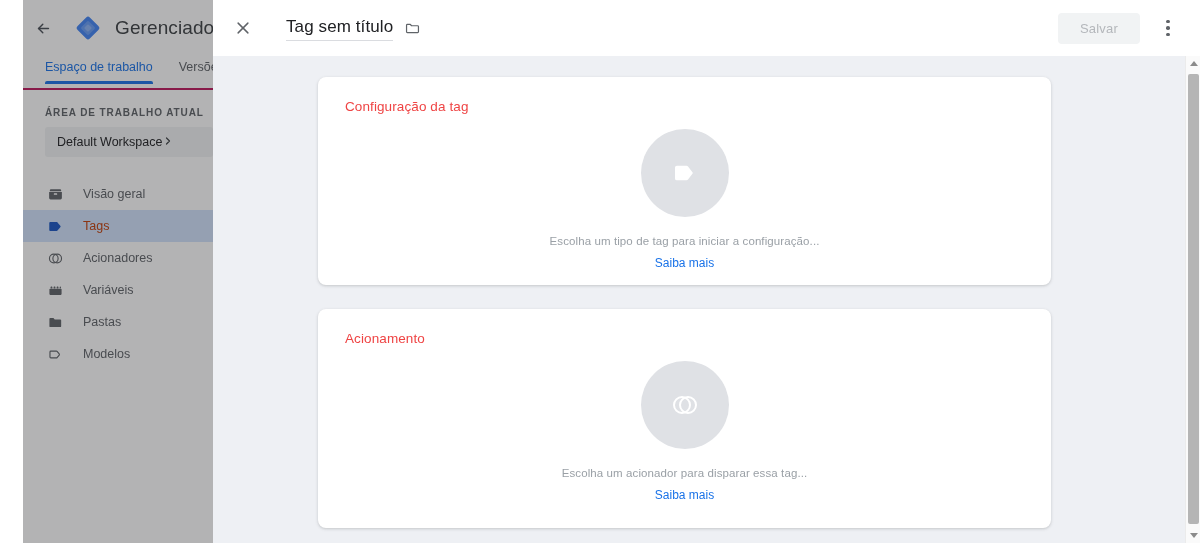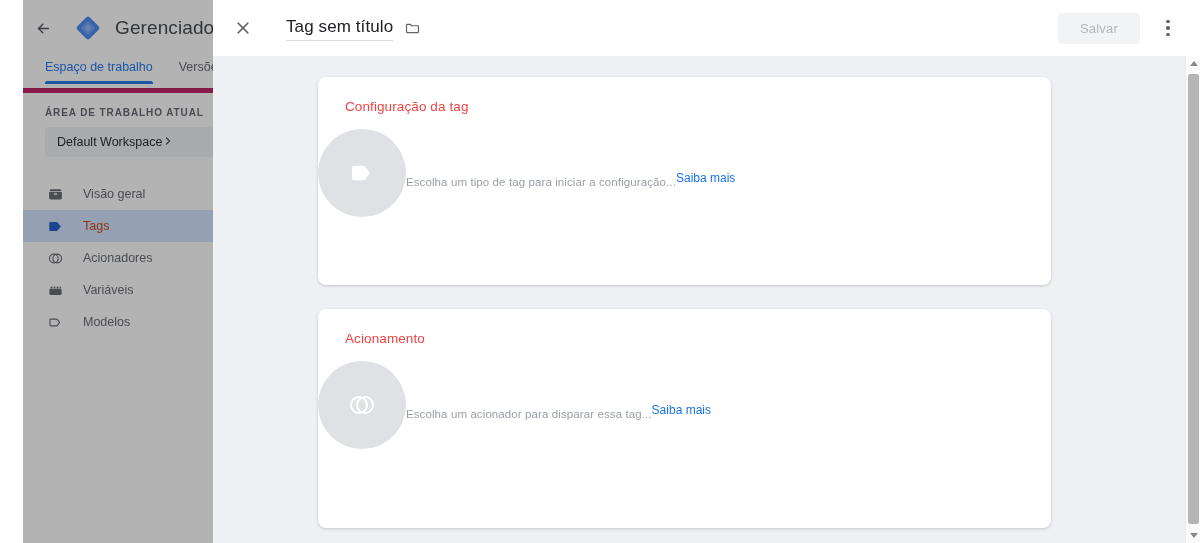--- a/index.html
+++ b/index.html
@@ -66,21 +66,21 @@
     white-space: nowrap;
     letter-spacing: .1px;
   }
   .behind-tabs {
     position: absolute;
     left: 0; top: 56px;
     width: 320px; height: 32px;
     background: #ffffff;
     display: flex;
     align-items: flex-start;
-    border-bottom: 5px solid #be185d;
+    border-bottom: 2px solid #be185d;
   }
   .tab {
     position: relative;
     font-size: 12.5px;
     padding: 4px 0 9px 0;
     white-space: nowrap;
     color: #5f6368;
   }
   .tab.active { color: #1a73e8; font-weight: 500; }
   .tab.active::after {
@@ -256,21 +256,21 @@
     left: 27px; top: 22px;
     font-size: 13.5px;
     color: #ef4444;
     letter-spacing: .1px;
   }
   .card-empty {
     position: absolute;
     left: 0; right: 0;
     top: 52px;
     display: flex;
-    flex-direction: row;
+    flex-direction: column;
     align-items: center;
   }
   .empty-circle {
     width: 88px; height: 88px;
     border-radius: 50%;
     background: #dfe1e5;
     display: flex;
     align-items: center;
     justify-content: center;
   }
@@ -404,20 +404,28 @@
               <rect x="3.4" y="9.6" width="17.2" height="8.6" rx="1.1"></rect>
               <rect x="5" y="6.2" width="2.6" height="3" rx="0.7"></rect>
               <rect x="9.3" y="6.2" width="2.6" height="3" rx="0.7"></rect>
               <rect x="13.6" y="6.2" width="2.6" height="3" rx="0.7"></rect>
               <rect x="17.9" y="6.2" width="1.8" height="3" rx="0.7"></rect>
             </svg>
           </span>
           <span>Variáveis</span>
         </div>
 
+        <div class="nav-item">
+          <span class="nav-icon">
+            <svg width="17" height="17" viewBox="0 0 24 24" fill="#5f6368">
+              <path d="M3.4 6.8a1.3 1.3 0 0 1 1.3-1.3h4.4l1.8 2.1h7.8a1.3 1.3 0 0 1 1.3 1.3v8.3a1.3 1.3 0 0 1-1.3 1.3H4.7a1.3 1.3 0 0 1-1.3-1.3V6.8z"></path>
+            </svg>
+          </span>
+          <span>Pastas</span>
+        </div>
 
         <div class="nav-item">
           <span class="nav-icon">
             <svg width="17" height="17" viewBox="0 0 24 24" fill="none" stroke="#5f6368" stroke-width="1.6" stroke-linejoin="round">
               <path d="M4.2 8.4a1.2 1.2 0 0 1 1.2-1.2h7.9c.36 0 .7.16.93.44l3 3.6a1.2 1.2 0 0 1 0 1.52l-3 3.6a1.2 1.2 0 0 1-.93.44H5.4a1.2 1.2 0 0 1-1.2-1.2V8.4z"></path>
             </svg>
           </span>
           <span>Modelos</span>
         </div>
 

